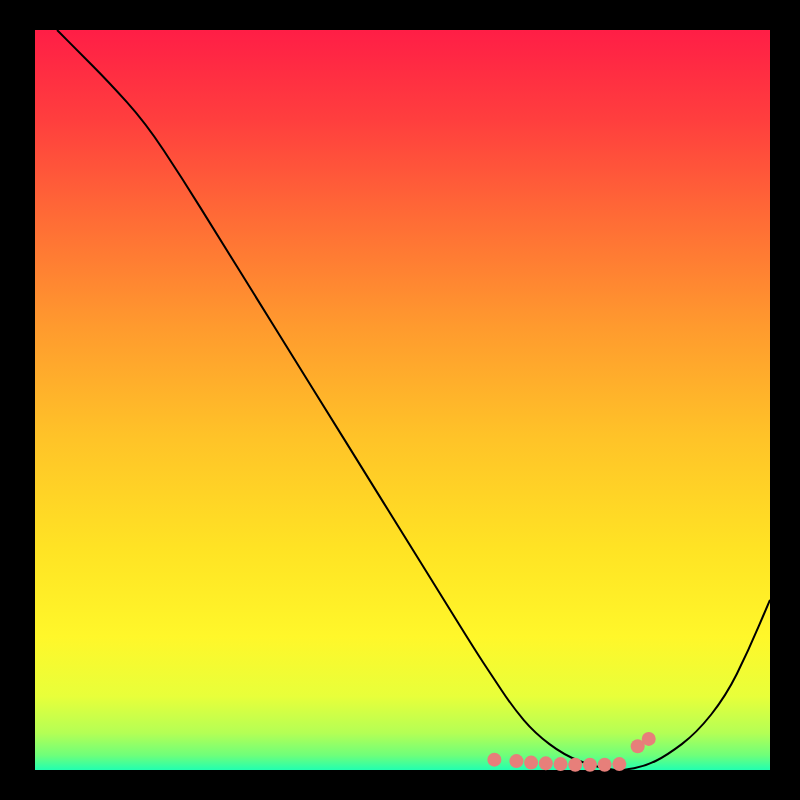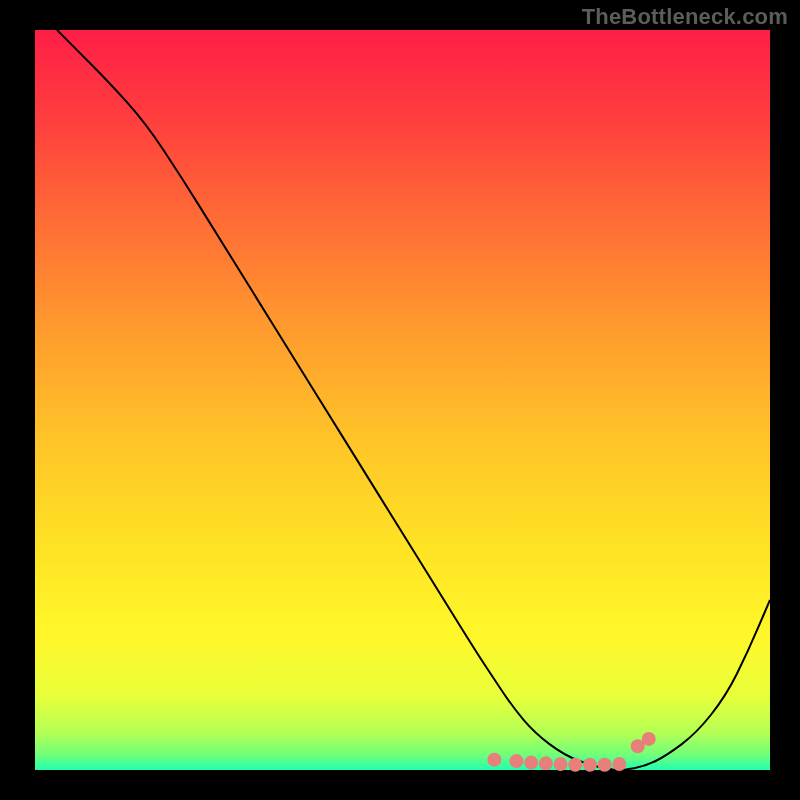--- a/index.html
+++ b/index.html
@@ -31,21 +31,20 @@
     left: 0;
     top: 0;
     width: 800px;
     height: 800px;
   }
 </style>
 </head>
 <body>
 
 <div class="container">
-  <div class="attribution">TheBottleneck.com</div>
   <svg class="plot" viewBox="0 0 800 800" preserveAspectRatio="none">
     <defs>
       <linearGradient id="bg-grad" x1="0" y1="0" x2="0" y2="1">
           <stop offset="0%" stop-color="#ff1e46"></stop>
           <stop offset="12%" stop-color="#ff3e3e"></stop>
           <stop offset="25%" stop-color="#ff6a36"></stop>
           <stop offset="40%" stop-color="#ff9a2e"></stop>
           <stop offset="55.00000000000001%" stop-color="#ffc328"></stop>
           <stop offset="70%" stop-color="#ffe324"></stop>
           <stop offset="82%" stop-color="#fff72a"></stop>

